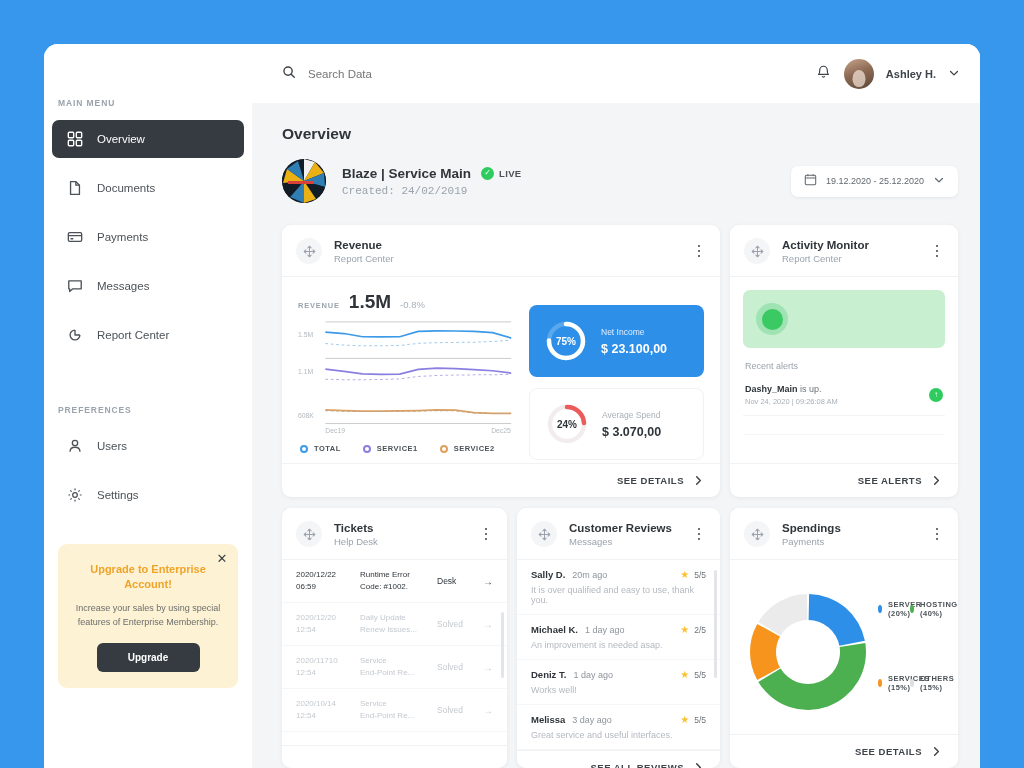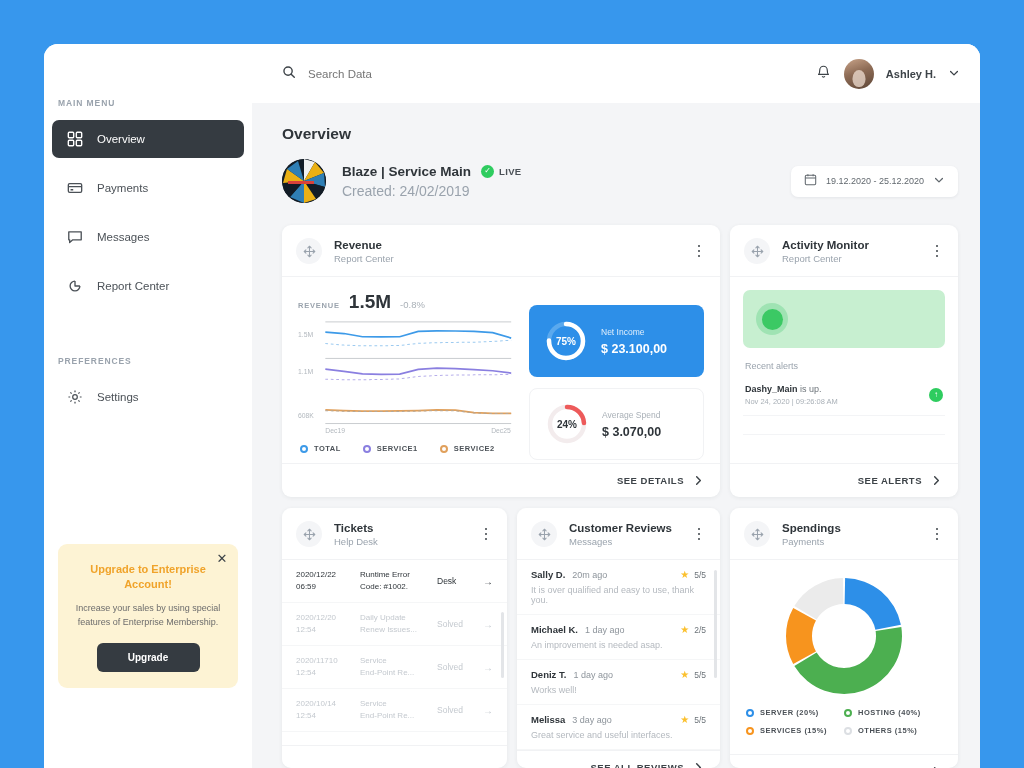--- a/index.html
+++ b/index.html
@@ -90,21 +90,21 @@
   .project-meta{ margin-left:16px; flex:1; }
   .project-name-row{ display:flex; align-items:center; gap:10px; }
   .project-name{ font-size:13.5px; font-weight:700; color:#2f353a; }
   .live-badge{ display:flex; align-items:center; gap:5px; }
   .live-dot{
     width:13px; height:13px; border-radius:50%; background:#2ecc5f;
     display:flex; align-items:center; justify-content:center;
     color:#fff; font-size:8px; line-height:1;
   }
   .live-text{ font-size:9.5px; font-weight:700; color:#4b5157; letter-spacing:.3px; }
-  .project-created{ font-size:14px; color:#9aa3ad; margin-top:4px; }
+  .project-created{ font-size:11px; color:#9aa3ad; margin-top:4px;font-family:Liberation Mono, monospace; }
 
   .daterange{
     display:flex; align-items:center; gap:9px;
     background:#fff; border-radius:7px; height:31px; padding:0 13px;
     min-width:155px; cursor:pointer;
     box-shadow:0 1px 3px rgba(40,50,60,.08);
   }
   .daterange-text{ font-size:9px; color:#61686e; flex:1; }
 
   
@@ -235,21 +235,21 @@
   }
 
   .review-row{ padding:9px 14px; border-bottom:1px solid #f5f6f7; }
   .review-top{ display:flex; align-items:center; gap:7px; }
   .review-name{ font-size:9.5px; font-weight:700; color:#2f353a; }
   .review-time{ font-size:9px; color:#8d949b; flex:1; }
   .review-rating{ display:flex; align-items:center; gap:5px; font-size:8.5px; color:#6d747a; }
   .star{ color:#fbc02d; font-size:10px; }
   .review-text{ font-size:9px; color:#b4b9bf; margin-top:5px; }
 
-  .spend-body{ padding:10px 12px 0 12px; flex:1; display:flex; flex-direction:column; }
+  .spend-body{ padding:10px 12px 0 12px; flex:1; display:flex; flex-direction:row; }
   .donut-big-wrap{ display:flex; justify-content:center; align-items:center; flex:1; min-height:0; }
   .spend-legend{ display:flex; flex-wrap:wrap; padding:6px 4px 10px 4px; }
   .spend-legend .legend-item{ width:50%; margin-bottom:9px; }
   .spend-legend .legend-text{ font-size:7.5px; }
 </style>
 </head>
 <body>
 
 <div class="app-window">
 
@@ -261,20 +261,29 @@
         <svg viewBox="0 0 18 18" width="16" height="16" fill="none" stroke-width="1.6">
           <rect x="1.5" y="1.5" width="6" height="6" rx="1"></rect>
             <rect x="10.5" y="1.5" width="6" height="6" rx="1"></rect>
           <rect x="1.5" y="10.5" width="6" height="6" rx="1"></rect>
             <rect x="10.5" y="10.5" width="6" height="6" rx="1"></rect>
         </svg>
       </span>
       <span>Overview</span>
     </div>
 
+    <div class="nav-item">
+      <span class="ico">
+        <svg viewBox="0 0 18 18" width="16" height="16" fill="none" stroke-width="1.5">
+          <path d="M4 1.8h6l4 4v10.4H4z" stroke-linejoin="round"></path>
+            <path d="M10 1.8v4h4"></path>
+        </svg>
+      </span>
+      <span>Documents</span>
+    </div>
 
     <div class="nav-item">
       <span class="ico">
         <svg viewBox="0 0 18 18" width="16" height="16" fill="none" stroke-width="1.5">
           <rect x="1.5" y="4" width="15" height="10" rx="1.5"></rect>
             <path d="M1.5 7.5h15M4 11h3"></path>
         </svg>
       </span>
       <span>Payments</span>
     </div>
@@ -294,20 +303,29 @@
           <path d="M14.5 9A5.5 5.5 0 1 1 9 3.5"></path>
             <path d="M9 3.5V9h5.5" stroke-linejoin="round"></path>
         </svg>
       </span>
       <span>Report Center</span>
     </div>
 
     <div class="pref-gap"></div>
     <div class="side-label">PREFERENCES</div>
 
+    <div class="nav-item">
+      <span class="ico">
+        <svg viewBox="0 0 18 18" width="16" height="16" fill="none" stroke-width="1.5">
+          <circle cx="9" cy="5.6" r="3"></circle>
+            <path d="M3.4 15.4c0-3.1 2.5-5 5.6-5s5.6 1.9 5.6 5"></path>
+        </svg>
+      </span>
+      <span>Users</span>
+    </div>
 
     <div class="nav-item">
       <span class="ico">
         <svg viewBox="0 0 18 18" width="16" height="16" fill="none" stroke-width="1.4">
           <circle cx="9" cy="9" r="2.6"></circle>
           <path d="M9 1.6v2M9 14.4v2M1.6 9h2M14.4 9h2M3.8 3.8l1.4 1.4M12.8 12.8l1.4 1.4M14.2 3.8l-1.4 1.4M5.2 12.8l-1.4 1.4"></path>
         </svg>
       </span>
       <span>Settings</span>
     </div>

